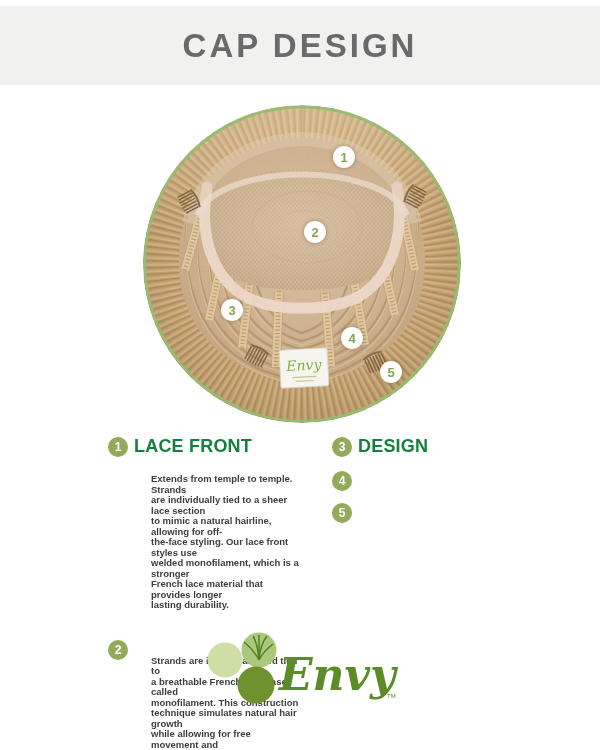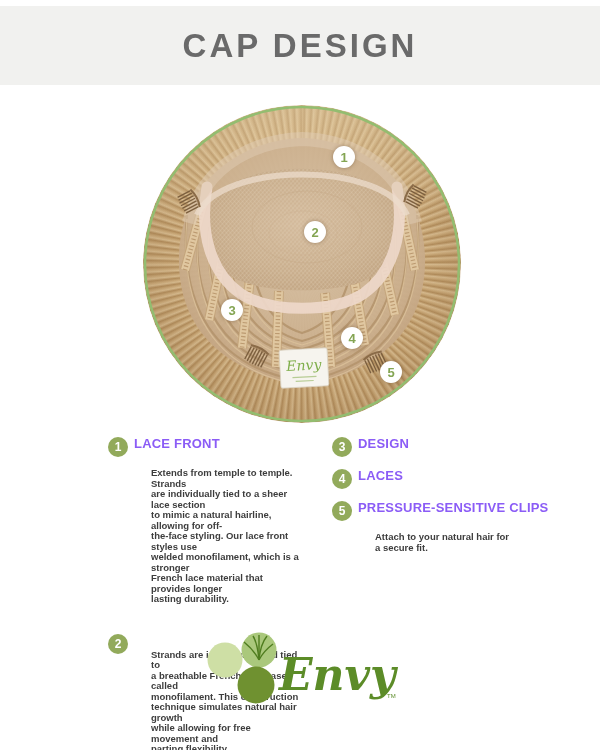--- a/index.html
+++ b/index.html
@@ -27,21 +27,21 @@
           justify-content:center;font-size:13px;font-weight:bold;color:#84a553;}
 
   
   .col{position:absolute;top:436px;}
   .col-left{left:108px;width:208px;}
   .col-right{left:332px;width:218px;}
   .item{display:flex;gap:6px;margin-bottom:11px;}
   .badge{flex:0 0 auto;width:20px;height:20px;border-radius:50%;background:#92aa5b;
          color:#ffffff;font-size:12px;font-weight:bold;display:flex;
          align-items:center;justify-content:center;margin-top:1px;}
-  .itext h3{margin:0 0 2px 0;font-size:13px;font-weight:bold;color:#8b5cf6;letter-spacing:.2px;}
+  .itext h3{margin:0 0 2px 0;font-size:18px;font-weight:bold;color:#15803d;letter-spacing:.2px;}
   .itext p{margin:17px;font-size:9.5px;line-height:10.5px;font-weight:bold;color:#3d3d3d;
            white-space:pre-line;}
 
   
   .logo{position:absolute;left:203px;top:630px;}
   .brand-script{font-family:"DejaVu Serif",serif;font-style:italic;font-weight:bold;}
   .tag-script{font-family:"DejaVu Serif",serif;font-style:italic;}
   .tm{font-size:6px;}
 </style>
 </head>
@@ -225,33 +225,27 @@
         <div class="itext">
           <h3>DESIGN</h3>
         </div>
       </div>
 
       <div class="item">
         <div class="badge">
           <span>4</span>
           </div>
         <div class="itext">
-          <h3>LACES</h3>
         </div>
       </div>
 
       <div class="item">
         <div class="badge">
           <span>5</span>
           </div>
-        <div class="itext">
-          <h3>PRESSURE-SENSITIVE CLIPS</h3>
-          <p>Attach to your natural hair for
-a secure fit.</p>
-        </div>
       </div>
 
     </div>
   </section>
 
   <footer class="logo">
     <svg width="200" height="78" viewBox="0 0 200 78">
       <circle cx="22" cy="30" r="17.5" fill="#cedfa5"></circle>
       <g>
         <circle cx="56" cy="20" r="17.5" fill="#aac87c"></circle>

